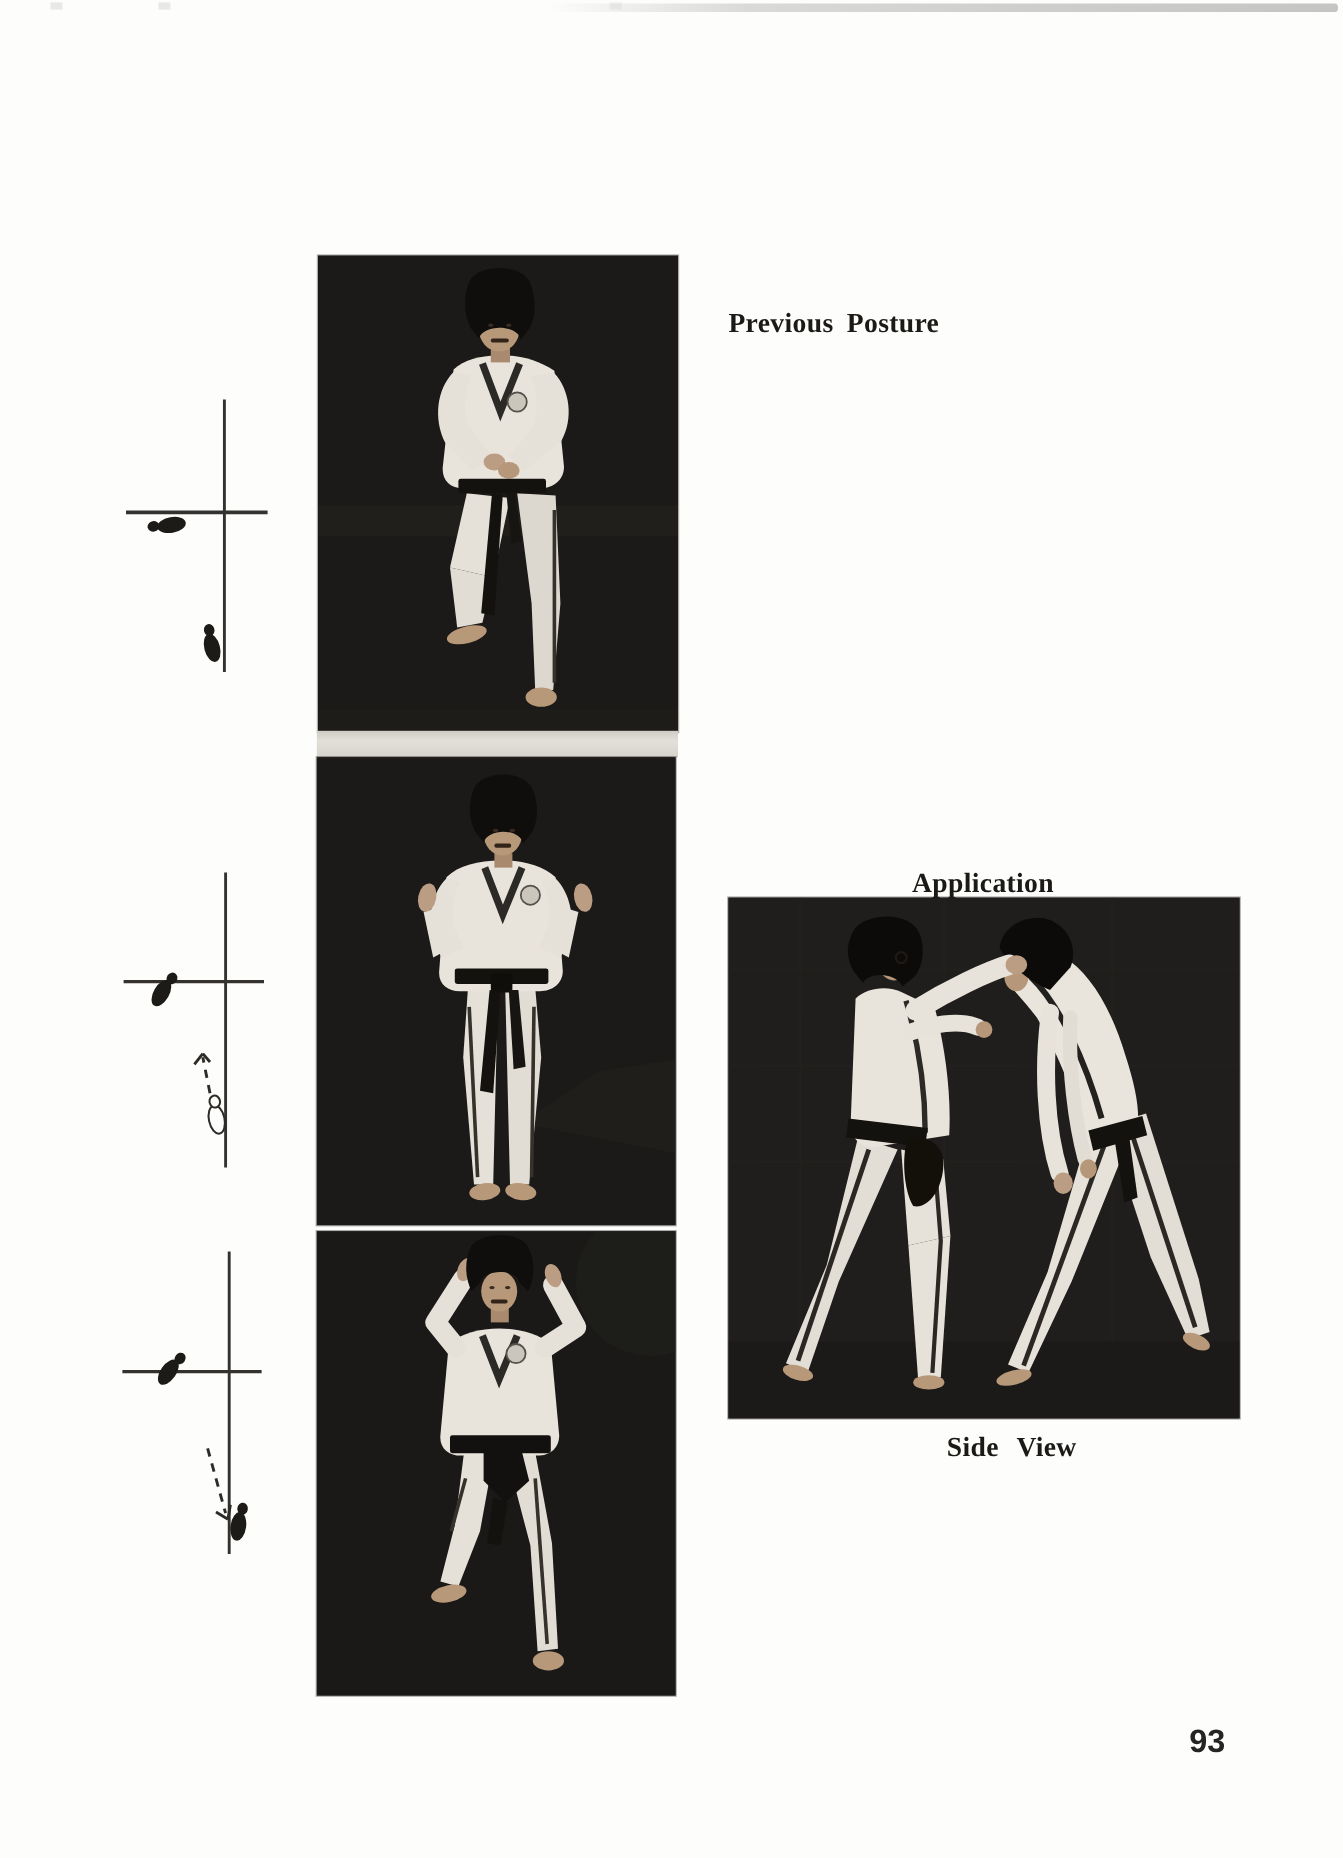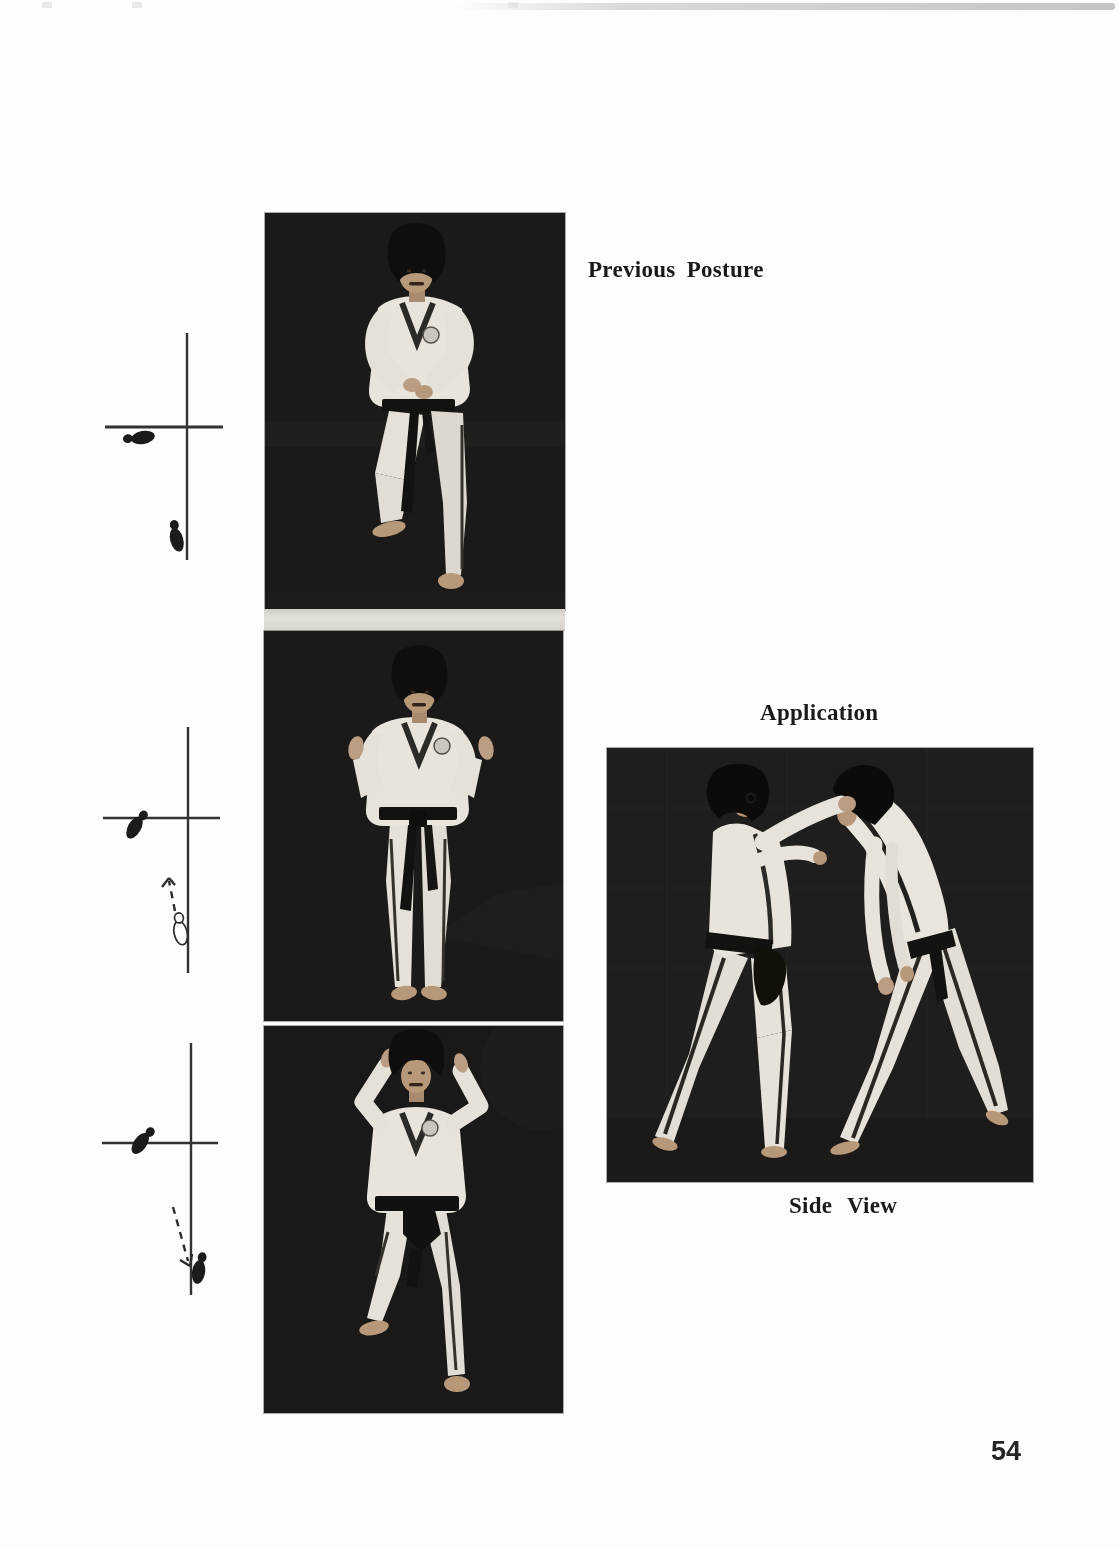--- a/index.html
+++ b/index.html
@@ -272,21 +272,21 @@
         <circle cx="144" cy="50" r="4.5" fill="none" stroke="#1f1a15" stroke-width="1.8"></circle>
 
         <path d="M156,94 C185,76 215,62 234,56" stroke="#e8e3da" stroke-width="17" fill="none" stroke-linecap="round"></path>
         <path d="M152,112 C178,103 196,103 208,108" stroke="#e8e3da" stroke-width="14" fill="none" stroke-linecap="round"></path>
         <ellipse cx="240" cy="56" rx="9" ry="8" fill="#bb9d84"></ellipse>
         <ellipse cx="213" cy="110" rx="7" ry="7" fill="#b6977a"></ellipse>
       </g>
     </svg>
   </figure>
 
-  <div class="caption" style="left:588px;top:257px">Previous Posture</div>
-
-  <div class="caption" style="left:760px;top:700px">Application</div>
+  <div class="caption" style="left:607px;top:257px">Previous Posture</div>
+
+  <div class="caption" style="left:760px;top:723px">Application</div>
 
   <div class="caption caption-side" style="left:779px;top:1193px">Side View</div>
 
-  <div class="page-number">54</div>
+  <div class="page-number">93</div>
 
 </div>
 
 </body></html>

